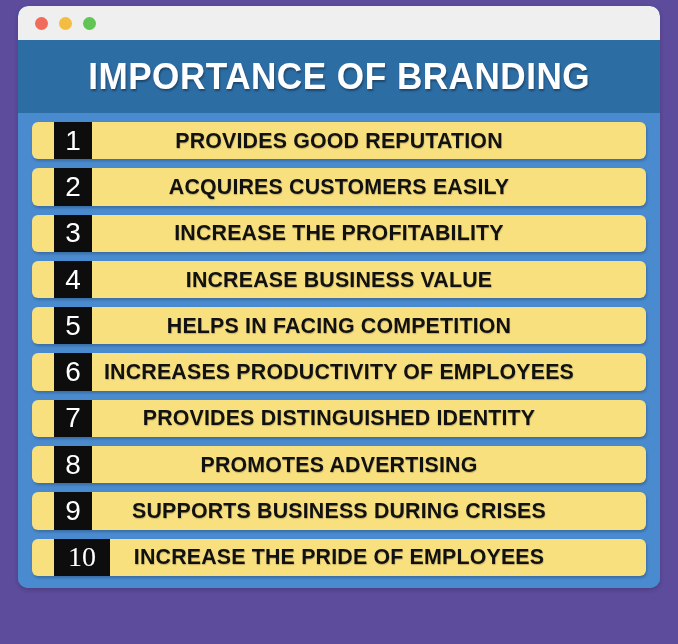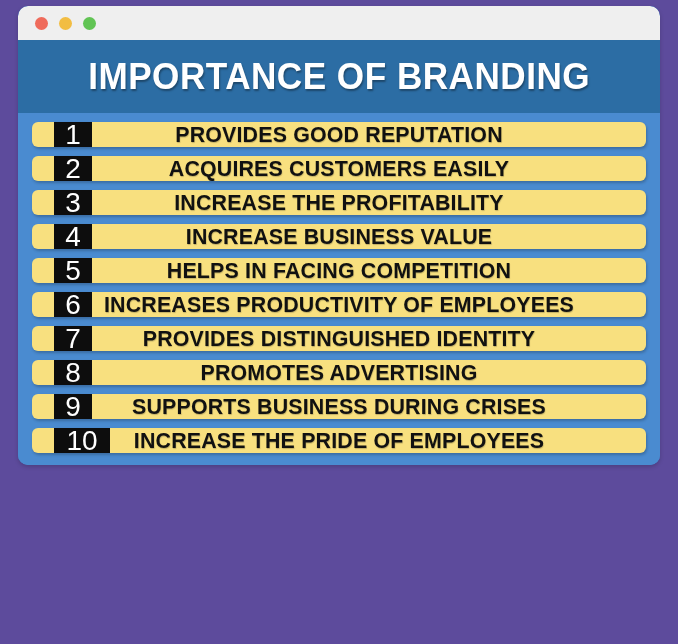--- a/index.html
+++ b/index.html
@@ -12,21 +12,21 @@
     background: #5d4b9c;
     font-family: "Liberation Sans", sans-serif;
     overflow: hidden;
   }
 
   #app-frame {
     position: absolute;
     left: 18px;
     top: 6px;
     width: 642px;
-    height: 459px;
+    height: 582px;
     background: #4a8bd0;
     border-radius: 10px;
     overflow: hidden;
     box-shadow: 0 2px 4px rgba(0,0,0,0.18);
     display: flex;
     flex-direction: column;
   }
 
   
   #titlebar {
@@ -104,20 +104,21 @@
     align-items: center;
     justify-content: center;
     font-size: 28px;
     font-weight: normal;
     font-family: "Liberation Sans Narrow", "Liberation Sans", sans-serif;
     line-height: 1;
     letter-spacing: 0px;
   }
   .row-badge.wide {
     min-width: 46px;
+    font-family: Liberation Serif, serif;
   }
   .row-label {
     width: 100%;
     text-align: center;
     color: #111111;
     font-size: 22px;
     font-weight: bold;
     font-family: "Liberation Sans Narrow", "Liberation Sans", sans-serif;
     letter-spacing: 0.2px;
     text-shadow: 0.5px 1px 1px rgba(0,0,0,0.22);

